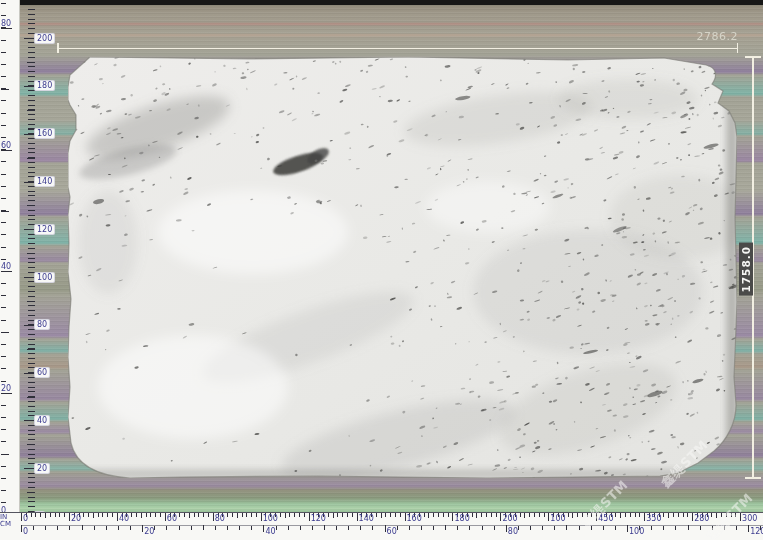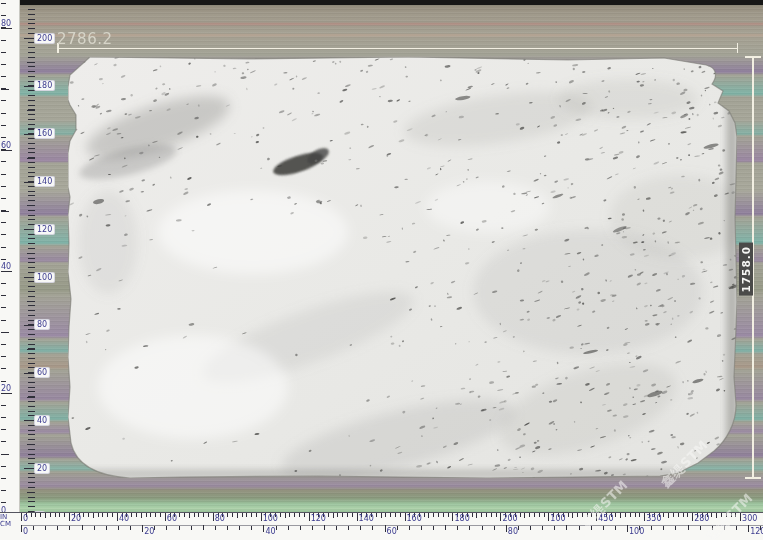--- a/index.html
+++ b/index.html
@@ -29,22 +29,22 @@
   }
   .top-bar{position:absolute;left:18px;top:0;width:745px;height:5px;background:var(--top_bar,#161616);z-index:3;}
 
   
   .slab-svg{position:absolute;left:68px;top:57px;z-index:2;}
 
   
   .hdim,.vdim{position:absolute;z-index:4;}
   .hdim-line{position:absolute;left:57px;top:48px;width:681px;height:1.4px;background:var(--dimension_line,#f2efe2);}
   .hdim-cap{position:absolute;top:43px;width:1.6px;height:10px;background:var(--dimension_line,#f2efe2);}
-  .hdim-label{position:absolute;left:57px;top:30px;width:681px;text-align:left;
-    font-size:15px;color:var(--dimension_text,#d6d4c8);letter-spacing:.5px;}
+  .hdim-label{position:absolute;left:57px;top:30px;width:681px;text-align:right;
+    font-size:11px;color:var(--dimension_text,#d6d4c8);letter-spacing:.5px;}
   .vdim-line{position:absolute;left:752px;top:57px;width:1.6px;height:421px;background:var(--dimension_line,#f2efe2);}
   .vdim-cap{position:absolute;left:745px;width:16px;height:1.6px;background:var(--dimension_line,#f2efe2);}
   .vdim-label{position:absolute;left:739px;top:243px;
     writing-mode:vertical-rl;transform:rotate(180deg);
     background:var(--height_label_bg,#4a4a49);color:var(--height_label_text,#f5f5f3);
     font-size:10.5px;font-weight:bold;padding:3px 1px;letter-spacing:1px;}
 
   
   .ruler-left-outer{position:absolute;left:0;top:0;width:19px;height:540px;background:var(--ruler_bg,#f8f8f5);z-index:5;border-right:1px solid #c9c9c2;}
   .ticks-in-small{position:absolute;left:1px;top:3px;width:5px;height:512px;

